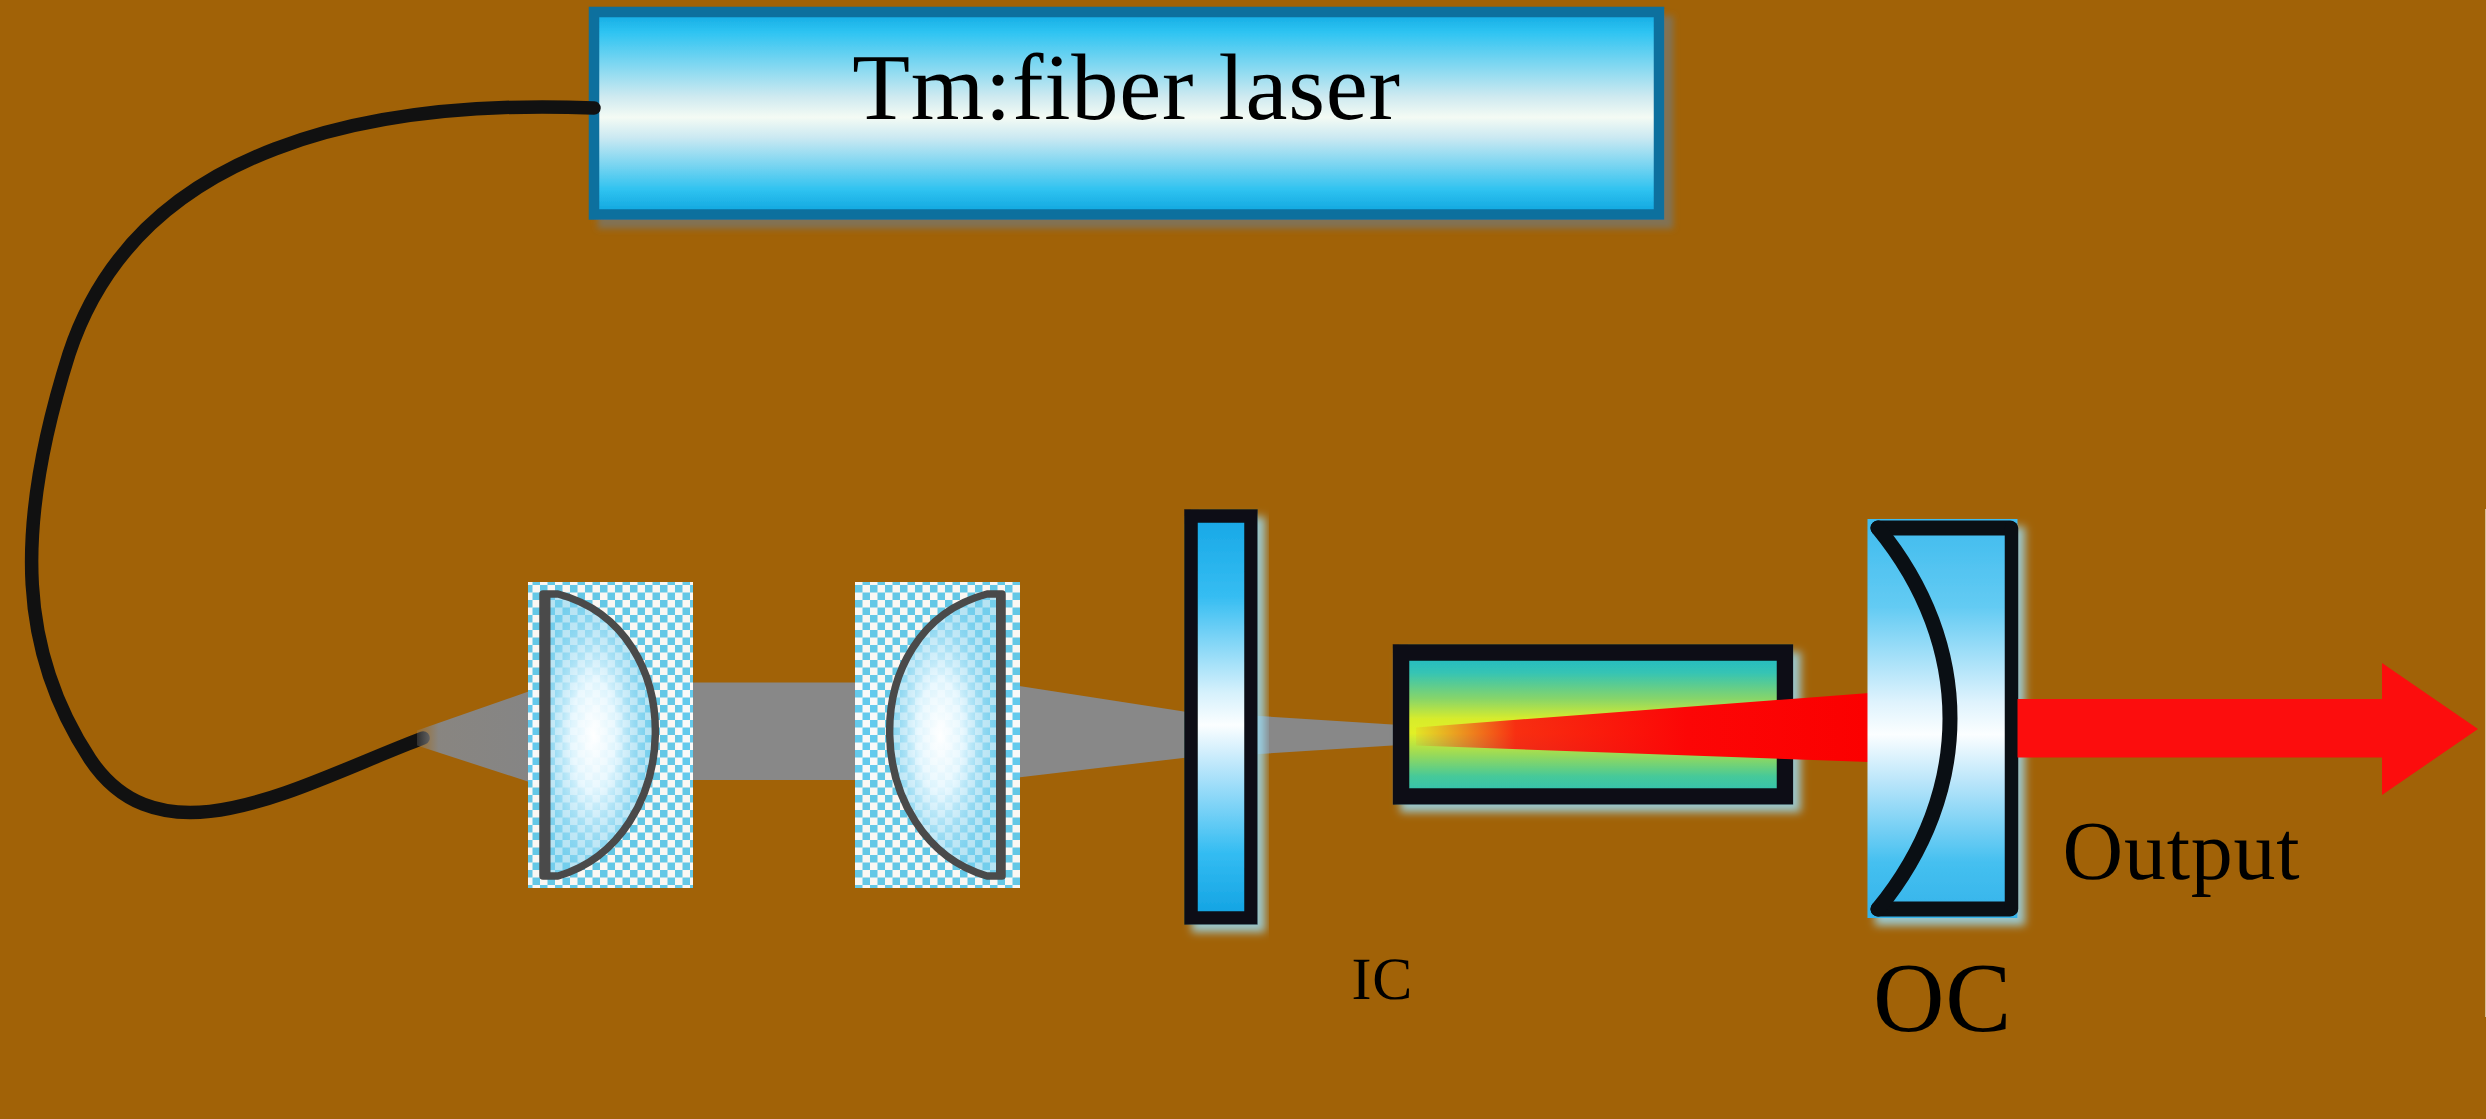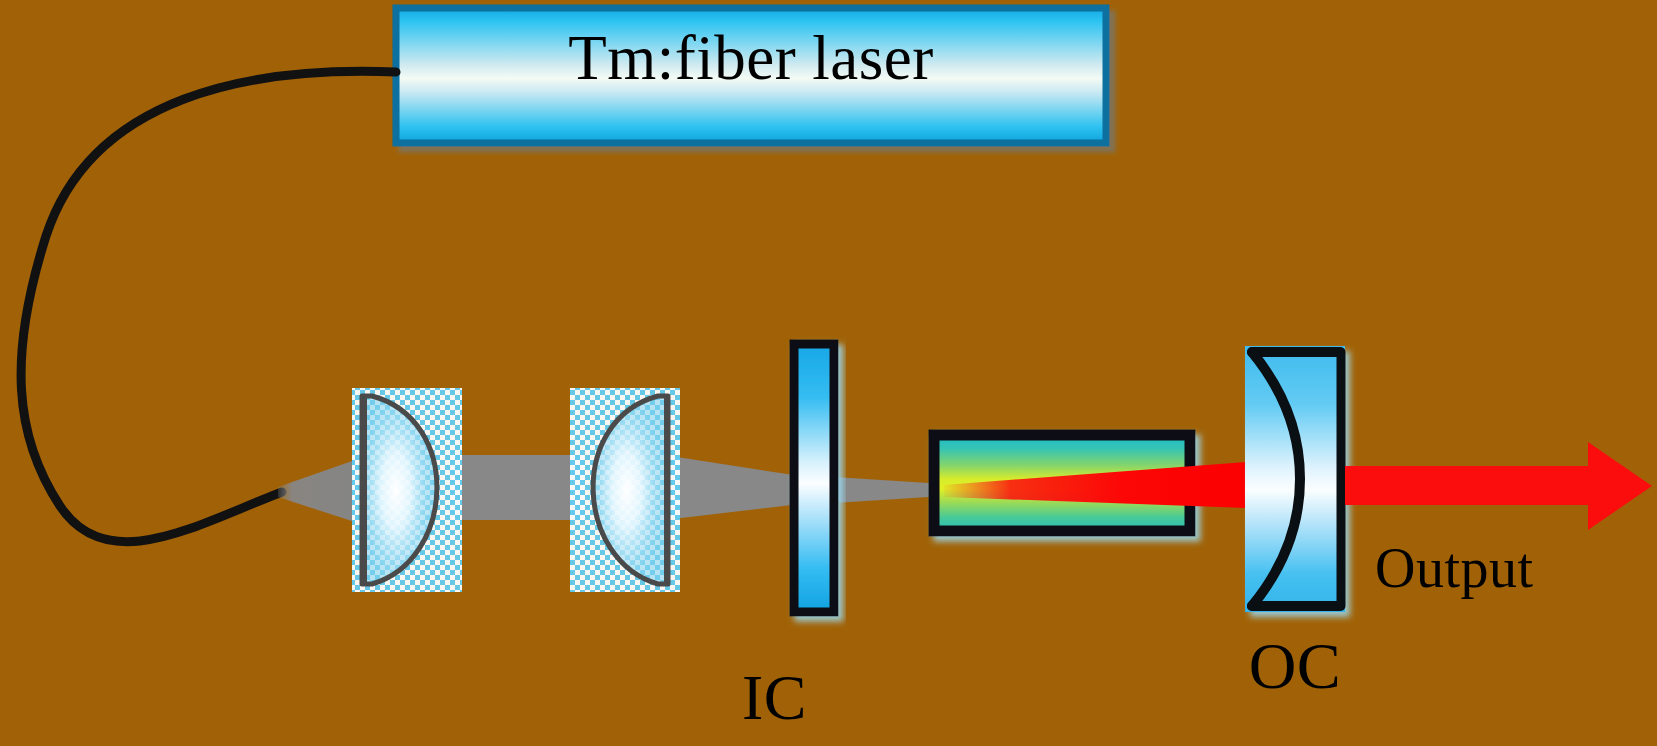--- a/index.html
+++ b/index.html
@@ -44,24 +44,24 @@
   #crystal-label {
     left: 905px;
     top: 256px;
     width: 340px;
     text-align: center;
     font-size: 56px;
   }
   #crystal-label .line2 { display: block; }
   #ic-label {
     left: 742px;
-    top: 665px;
+    top: 632px;
     width: 200px;
-    text-align: left;
-    font-size: 64px;
+    text-align: right;
+    font-size: 40px;
   }
   #oc-label {
     left: 1195px;
     top: 632px;
     width: 200px;
     text-align: center;
     font-size: 66px;
   }
   #output-label {
     left: 1375px;

